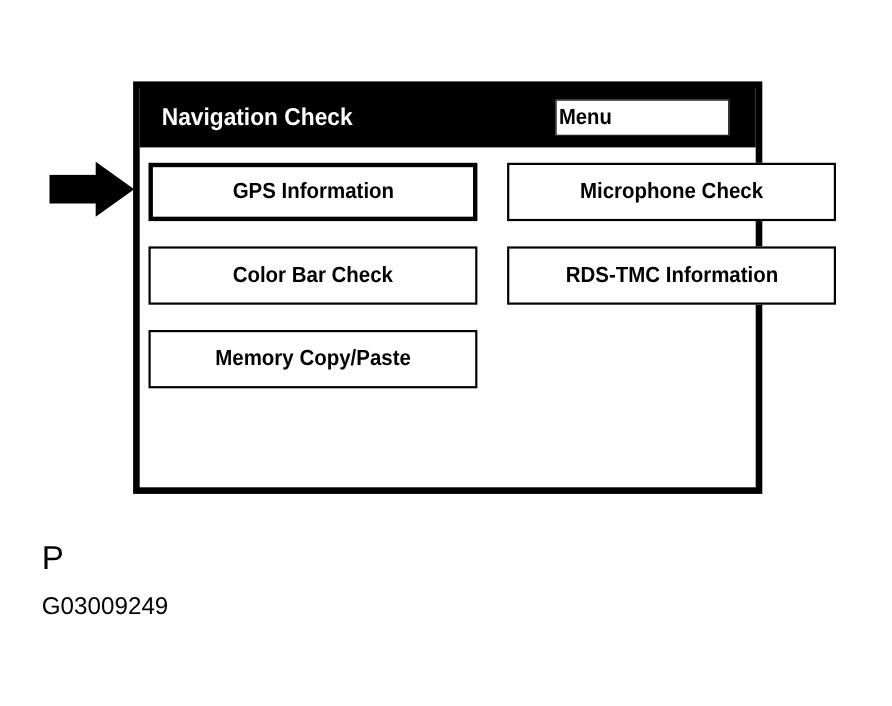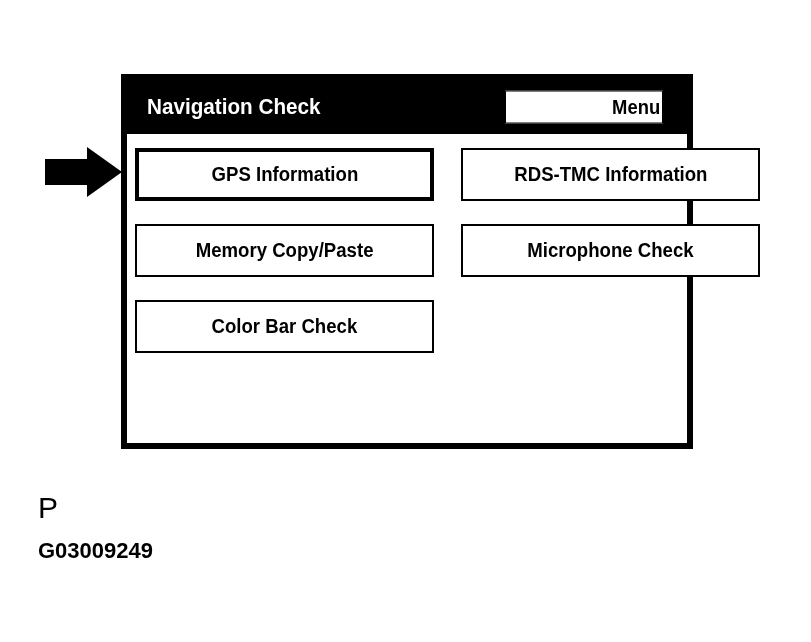--- a/index.html
+++ b/index.html
@@ -88,21 +88,21 @@
     right: 24px;
     top: 50%;
     transform: translateY(-50%);
     width: 158px;
     height: 33px;
     background: #ffffff;
     border: 1px solid #000000;
     box-sizing: border-box;
     display: flex;
     align-items: center;
-    justify-content: flex-end;
+    justify-content: flex-start;
     color: #000000;
     font-size: 20px;
     font-weight: bold;
     font-family: "Liberation Sans", sans-serif;
   }
   #menu-button span { scale: 0.92 1; }
 
   
   #button-grid {
     position: absolute;
@@ -153,21 +153,21 @@
   }
   #caption-letter {
     font-size: 30px;
     font-weight: normal;
     line-height: 36px;
     font-family: "Liberation Sans", sans-serif;
   }
   #caption-code {
     margin-top: 12px;
     font-size: 22px;
-    font-weight: bold;
+    font-weight: normal;
     line-height: 26px;
     font-family: "Liberation Sans", sans-serif;
   }
 </style>
 </head>
 <body>
 
 <div id="screen-figure">
 
   <div id="callout-arrow">
@@ -184,33 +184,33 @@
       </div>
     </div>
 
     <div id="button-grid">
 
       <div class="grid-col left">
         <div class="menu-tile selected">
           <span>GPS Information</span>
         </div>
         <div class="menu-tile">
+          <span>Color Bar Check</span>
+        </div>
+        <div class="menu-tile">
           <span>Memory Copy/Paste</span>
         </div>
-        <div class="menu-tile">
-          <span>Color Bar Check</span>
-        </div>
       </div>
 
       <div class="grid-col right">
         <div class="menu-tile">
+          <span>Microphone Check</span>
+        </div>
+        <div class="menu-tile">
           <span>RDS-TMC Information</span>
-        </div>
-        <div class="menu-tile">
-          <span>Microphone Check</span>
         </div>
       </div>
 
     </div>
   </div>
 
   <div id="caption-block">
     <div id="caption-letter">P</div>
     <div id="caption-code">G03009249</div>
   </div>

